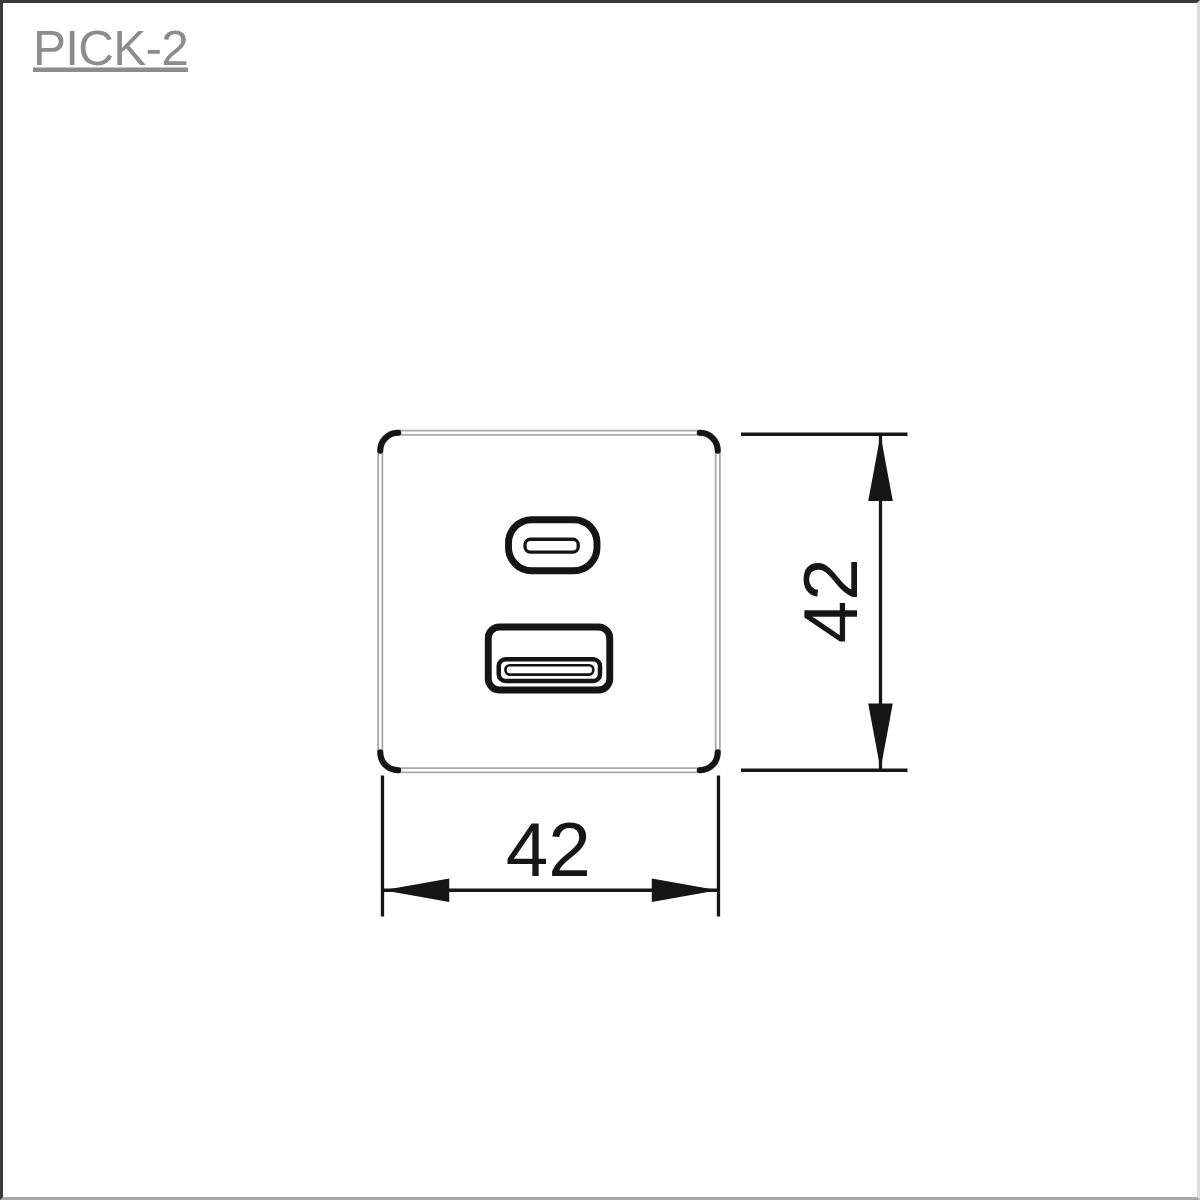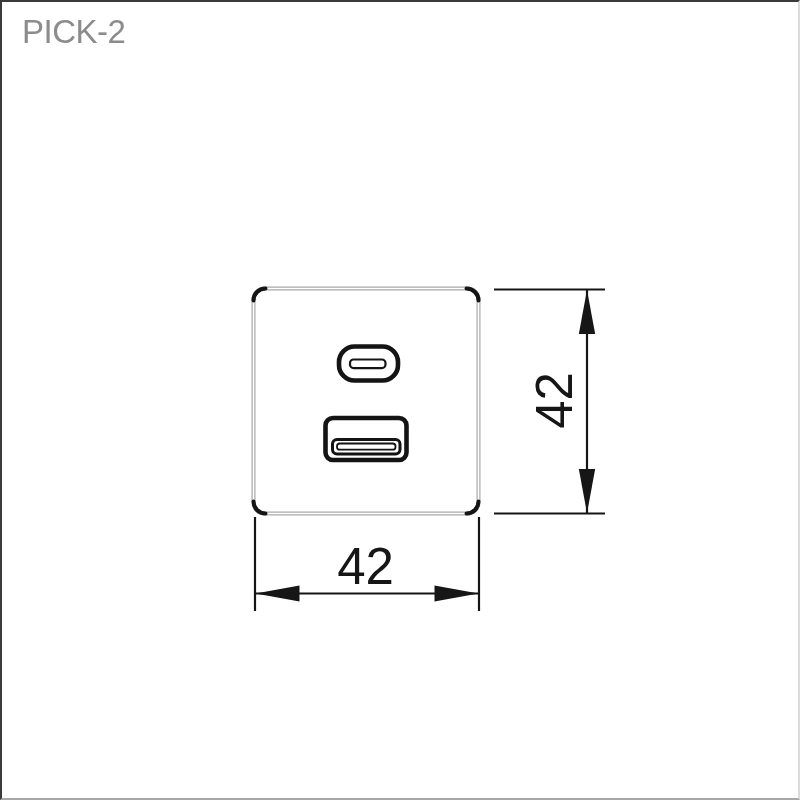--- a/index.html
+++ b/index.html
@@ -18,20 +18,21 @@
   }
   .title {
     position: absolute;
     left: 20px;
     top: 11px;
     font-size: 33px;
     font-weight: 500;
     letter-spacing: -0.5px;
     color: #8c8c8c;
     user-select: none;
+    text-decoration: underline;
   }
   svg.drawing {
     position: absolute;
     left: 0;
     top: 0;
   }
   svg.drawing text {
     font-family: "Liberation Sans", sans-serif;
     font-size: 51px;
     fill: #161616;

